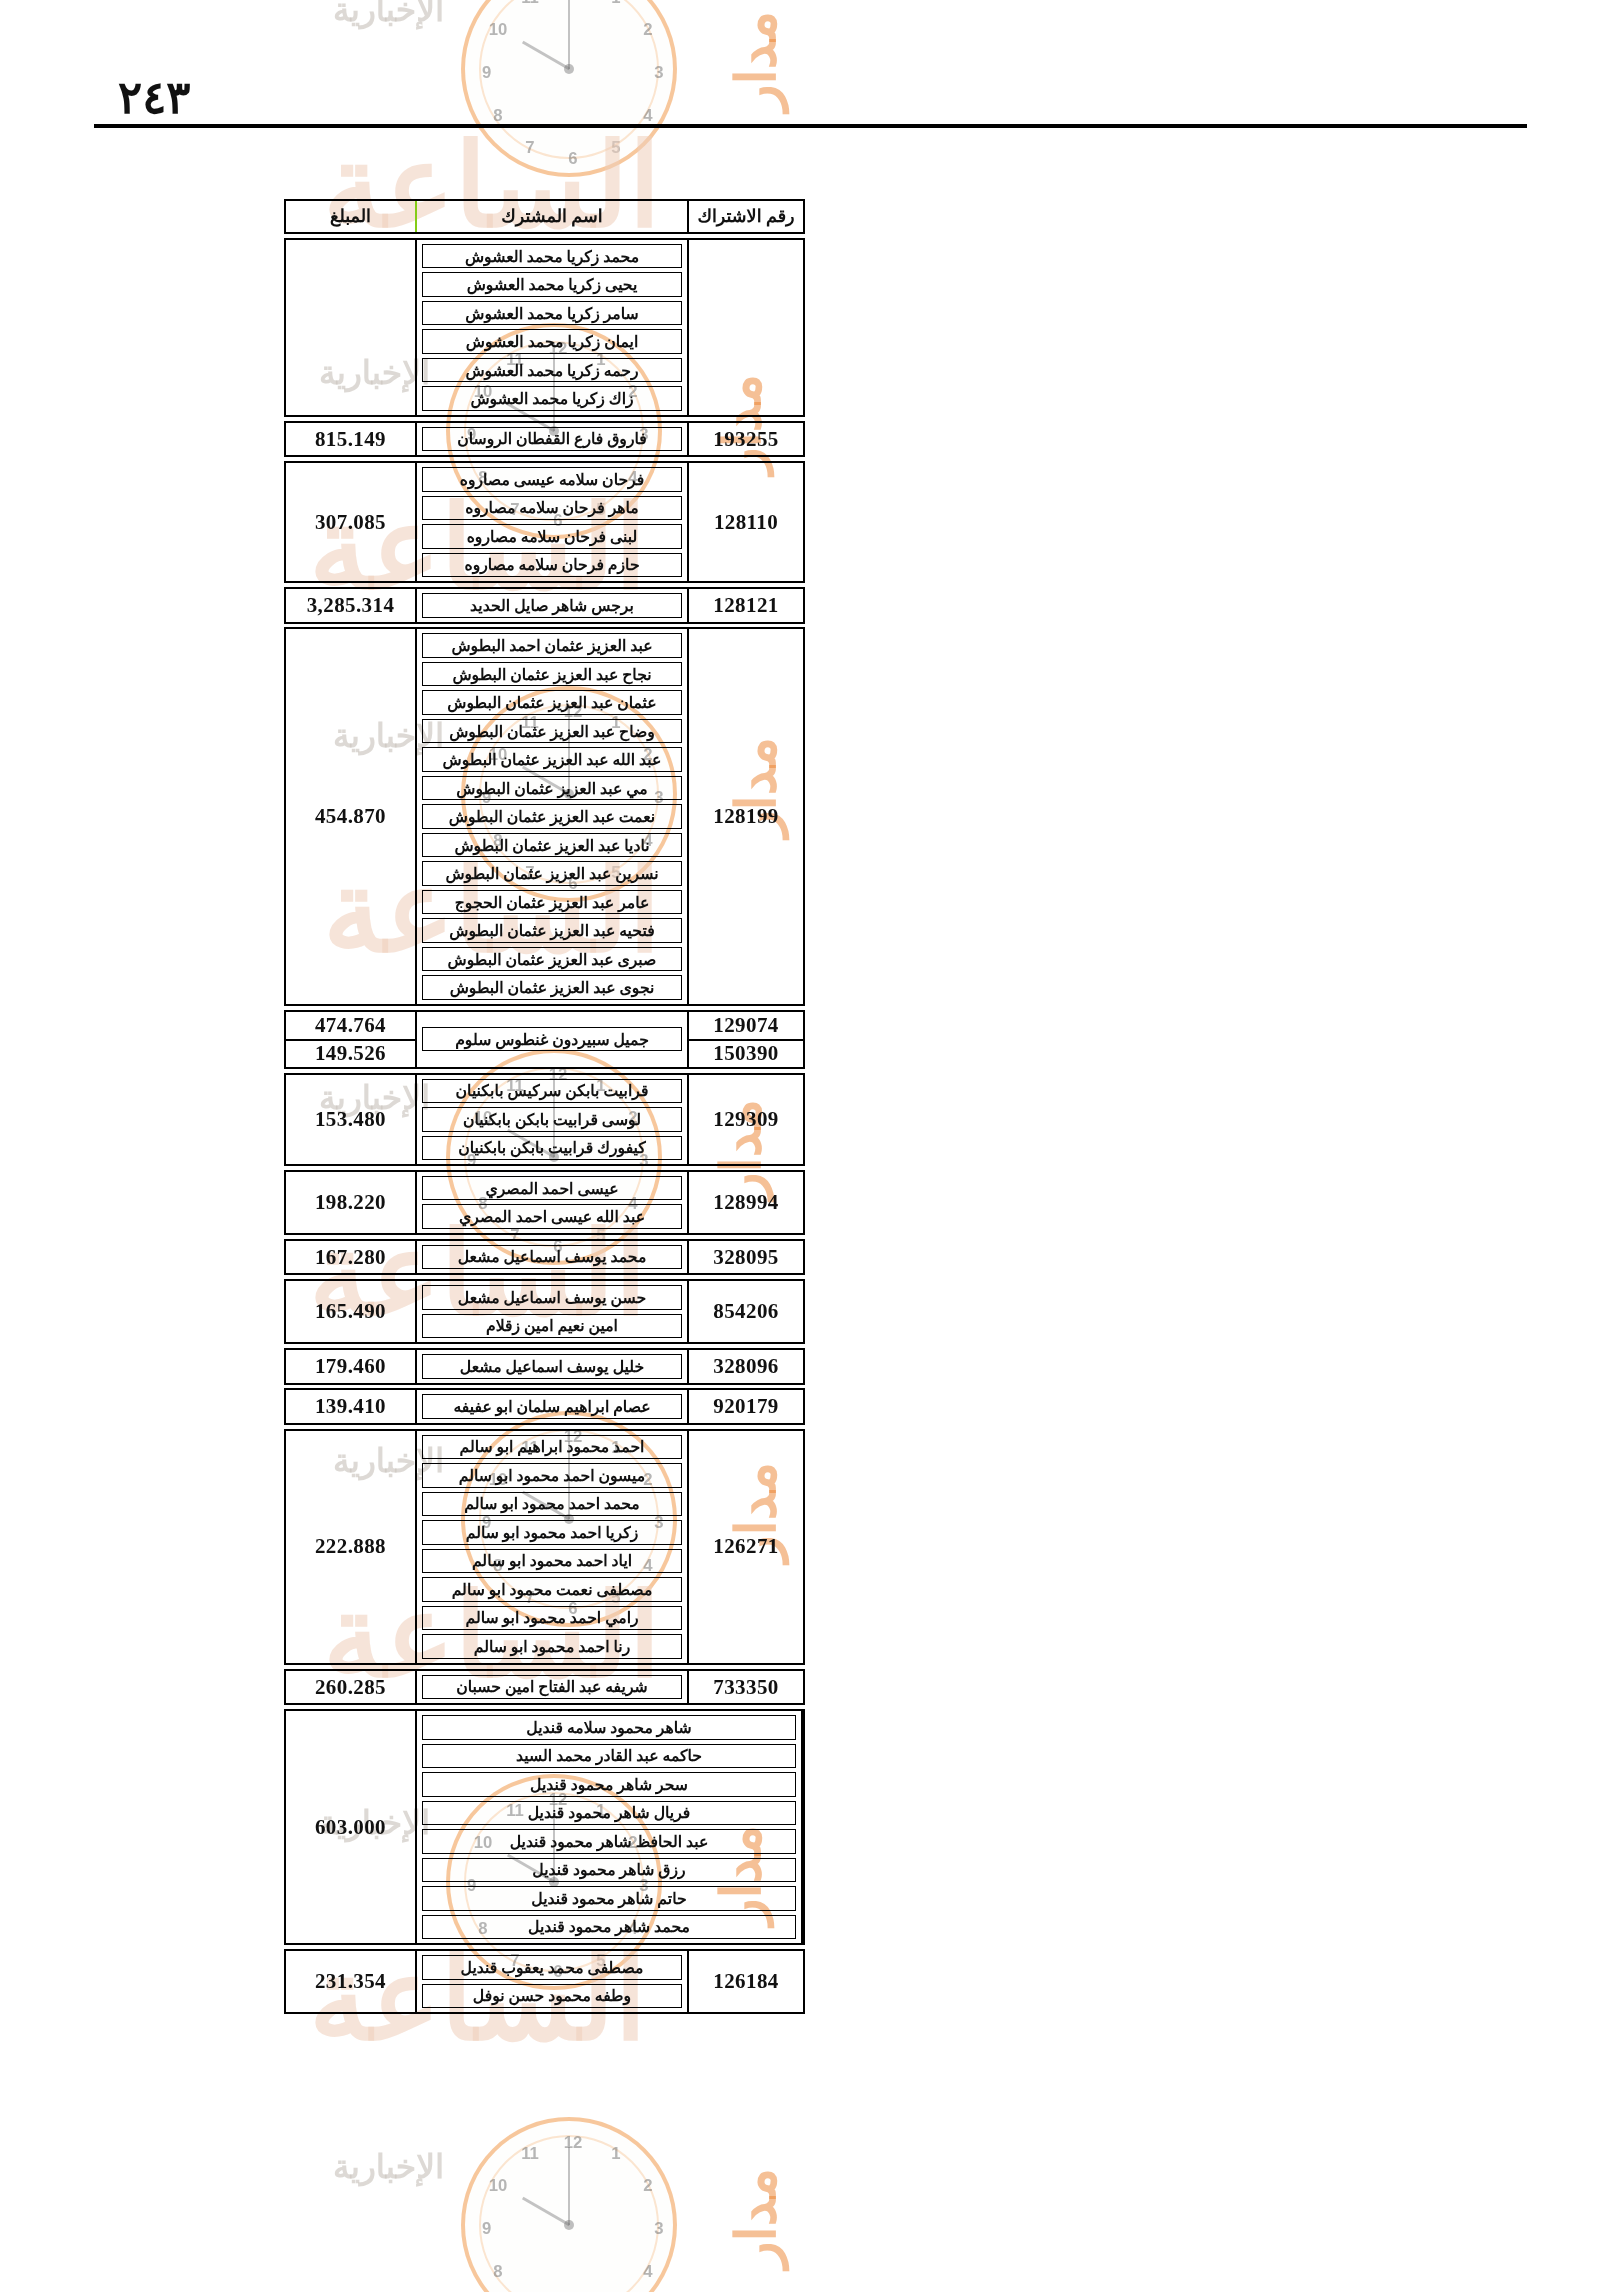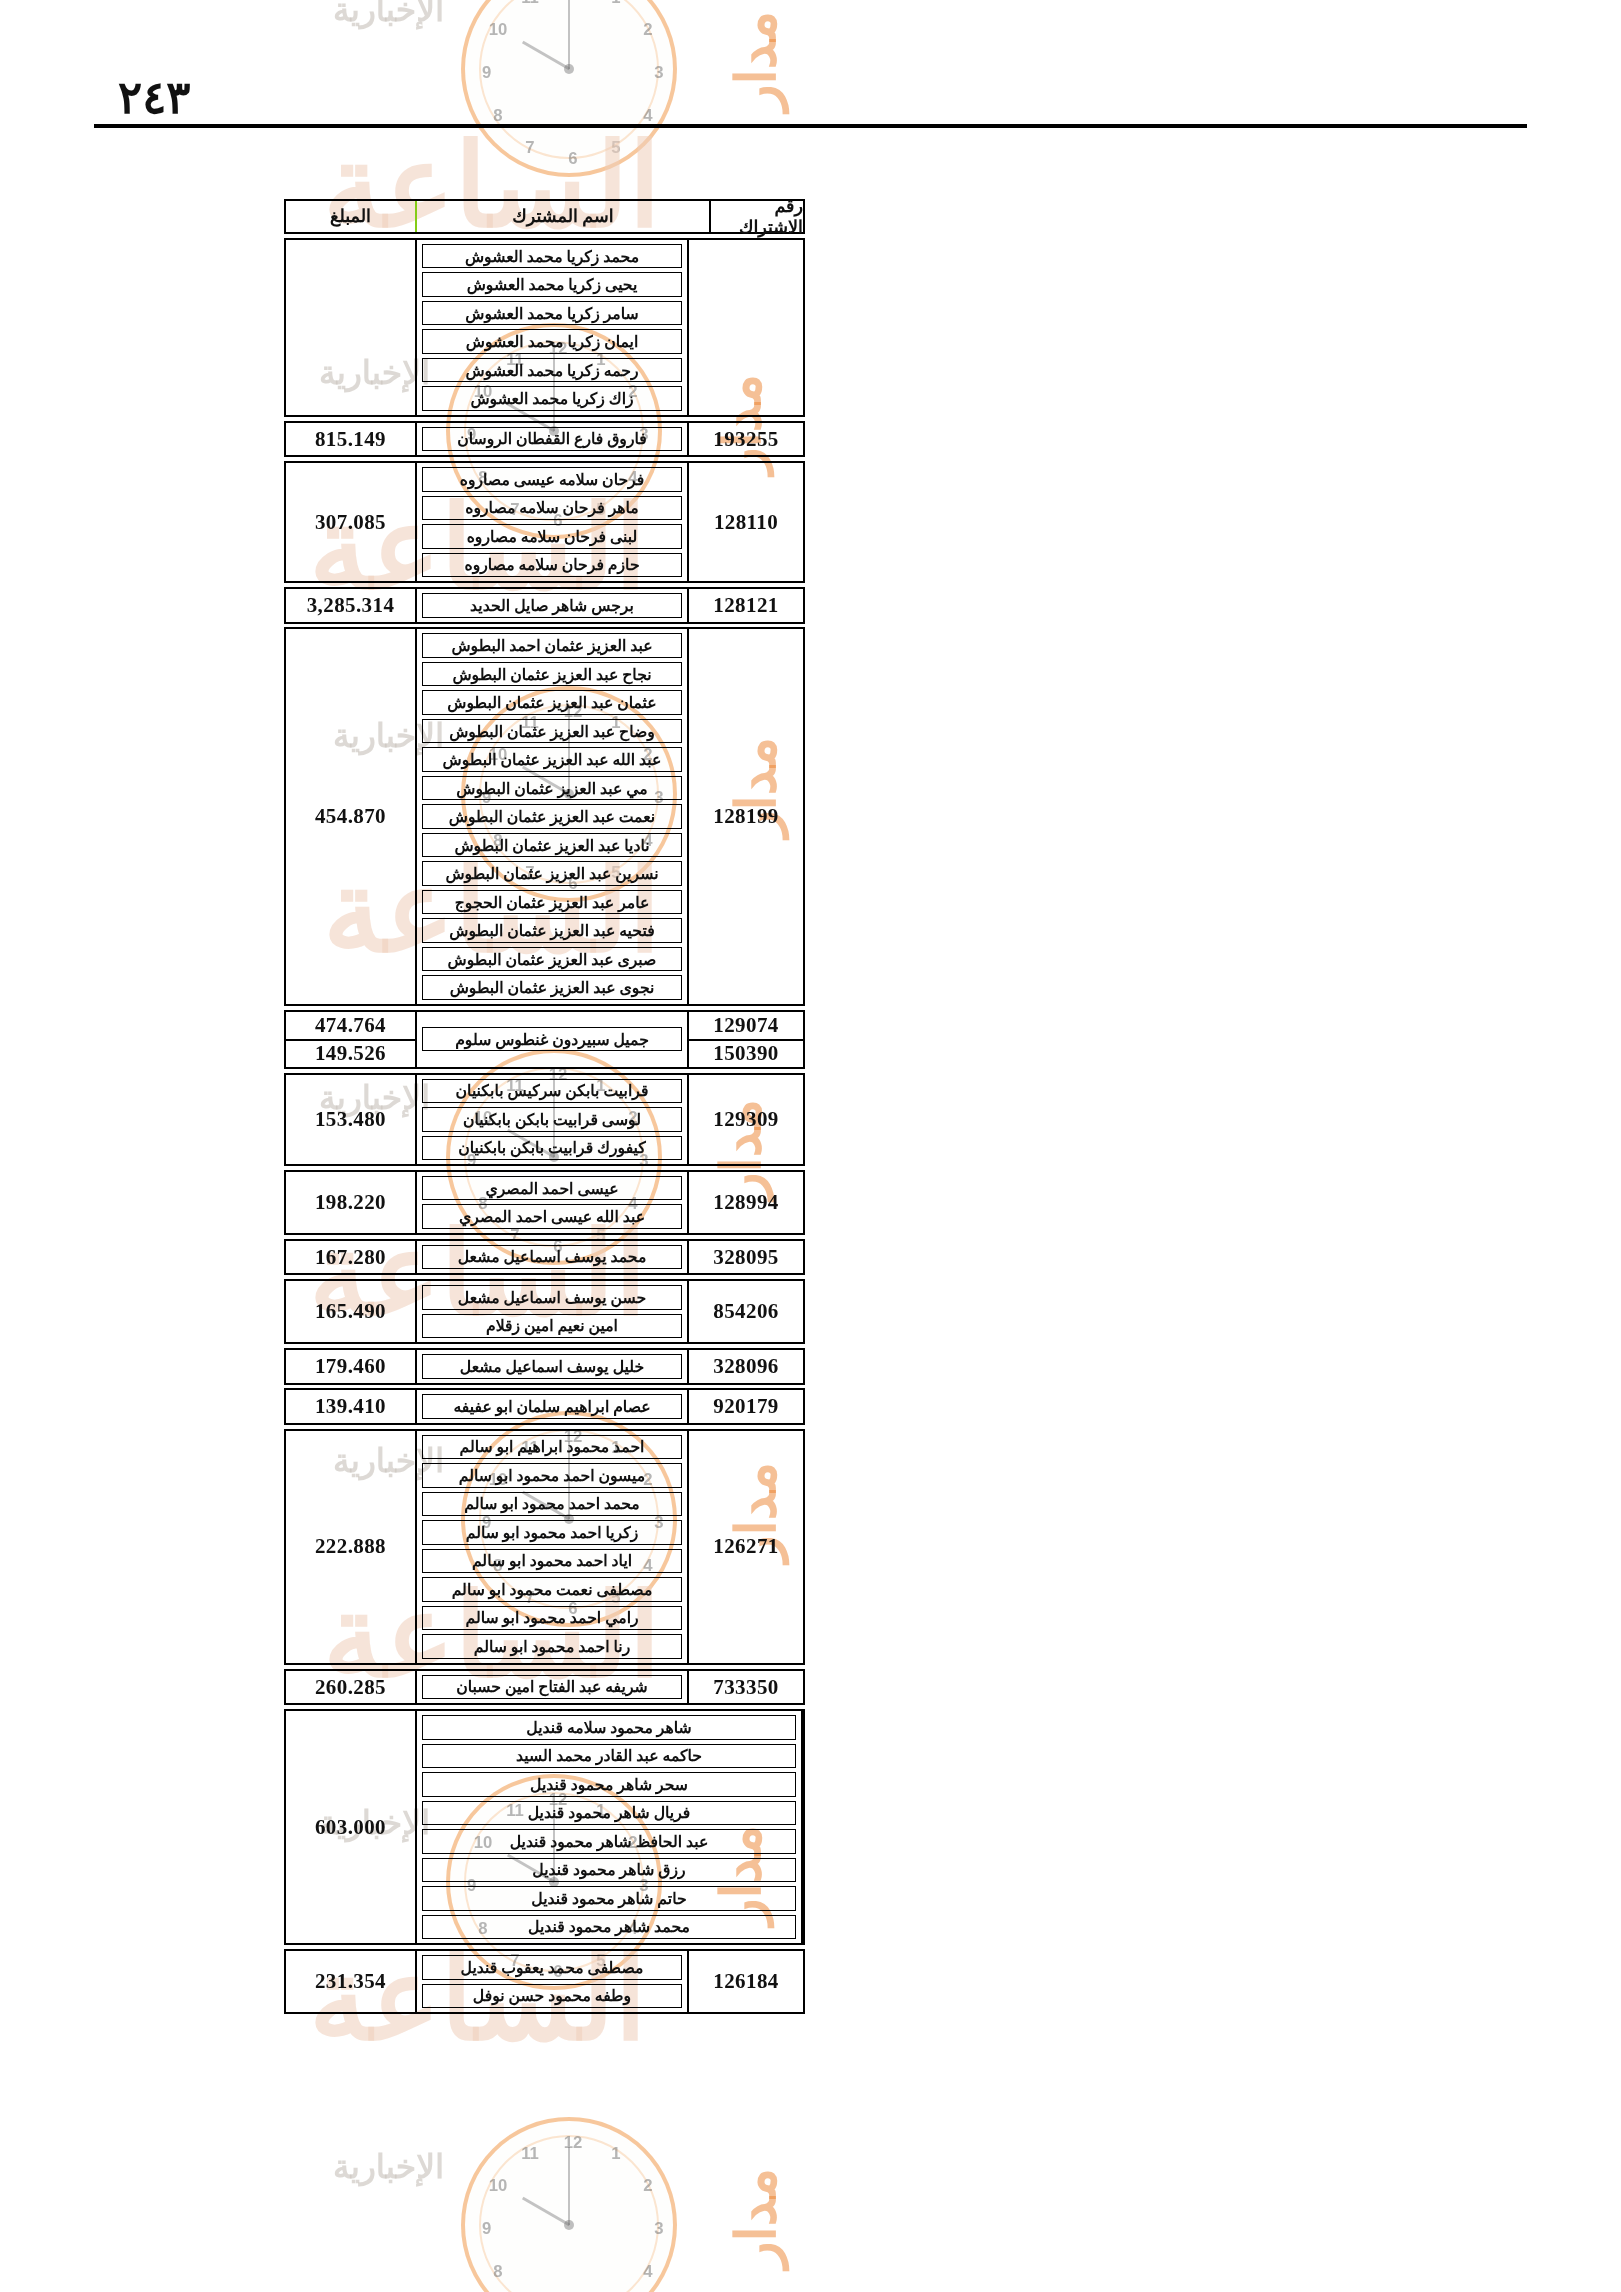--- a/index.html
+++ b/index.html
@@ -22,21 +22,21 @@
   
   .content{position:absolute;inset:0;z-index:2}
   .page-number{position:absolute;top:71px;left:118px;font-size:45px;font-weight:bold;letter-spacing:2px}
   .top-rule{position:absolute;top:124px;left:94px;width:1433px;height:3.9px;background:#000}
   .title-oval{position:absolute;top:90px;left:441px;width:218px;height:82px;border:2.9px solid #0a0a0a;border-radius:50%;background:#fff;display:flex;align-items:center;justify-content:center}
   .title-oval span{font-weight:bold;font-size:21.6px}
 
   .table-area{position:absolute;top:199px;left:284px;width:521px;direction:rtl}
   .thead{display:flex;border:2px solid #000;font-weight:bold}
   .hcell{display:flex;align-items:center;justify-content:center;height:31px;font-size:17.6px}
-  .w-number{width:92px}
+  .w-number{width:114px}
   .w-names{flex:1}
   .w-amount{width:129px}
   .b-sides{border-left:2px solid #84cc16;border-right:2px solid #000}
 
   .group{display:flex;border:2px solid #000;margin-top:3.9px;background:transparent}
   .col{display:flex;flex-direction:column}
   .col-number{width:114px}
   .col-amount{width:129px}
   .col-names{flex:1;border-left:2px solid #000;border-right:2px solid #000;padding:2px 4.9px;display:flex;flex-direction:column;justify-content:center}
   .num-cell,.amt-cell{flex:1;display:flex;align-items:center;justify-content:center;font-weight:bold;font-size:21px;direction:ltr;min-height:27.4px;letter-spacing:0.4px}

